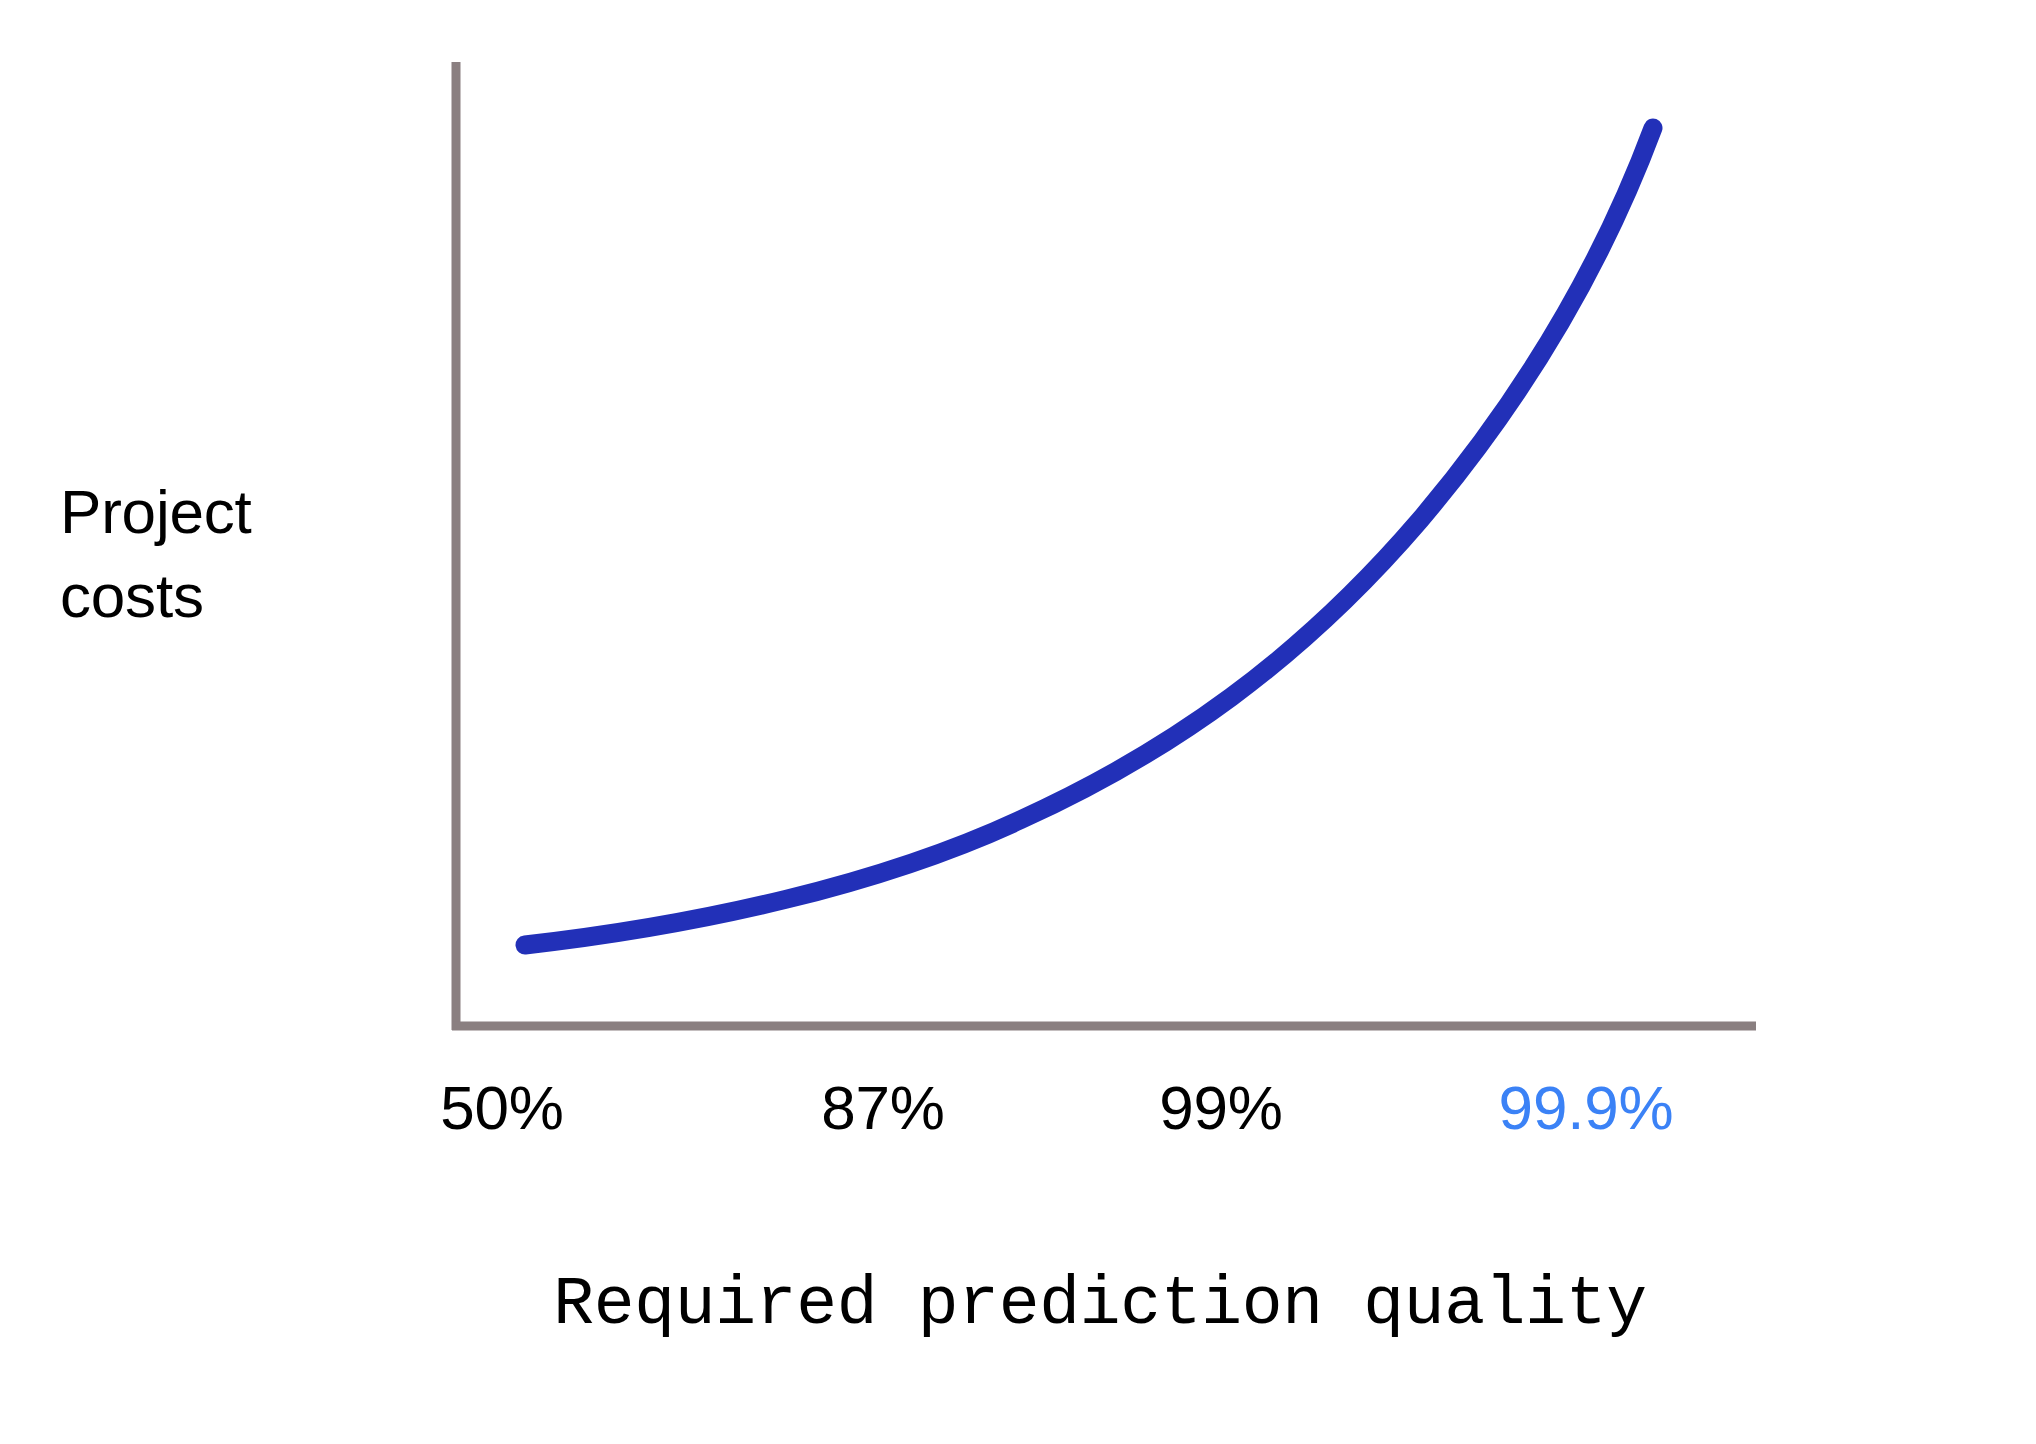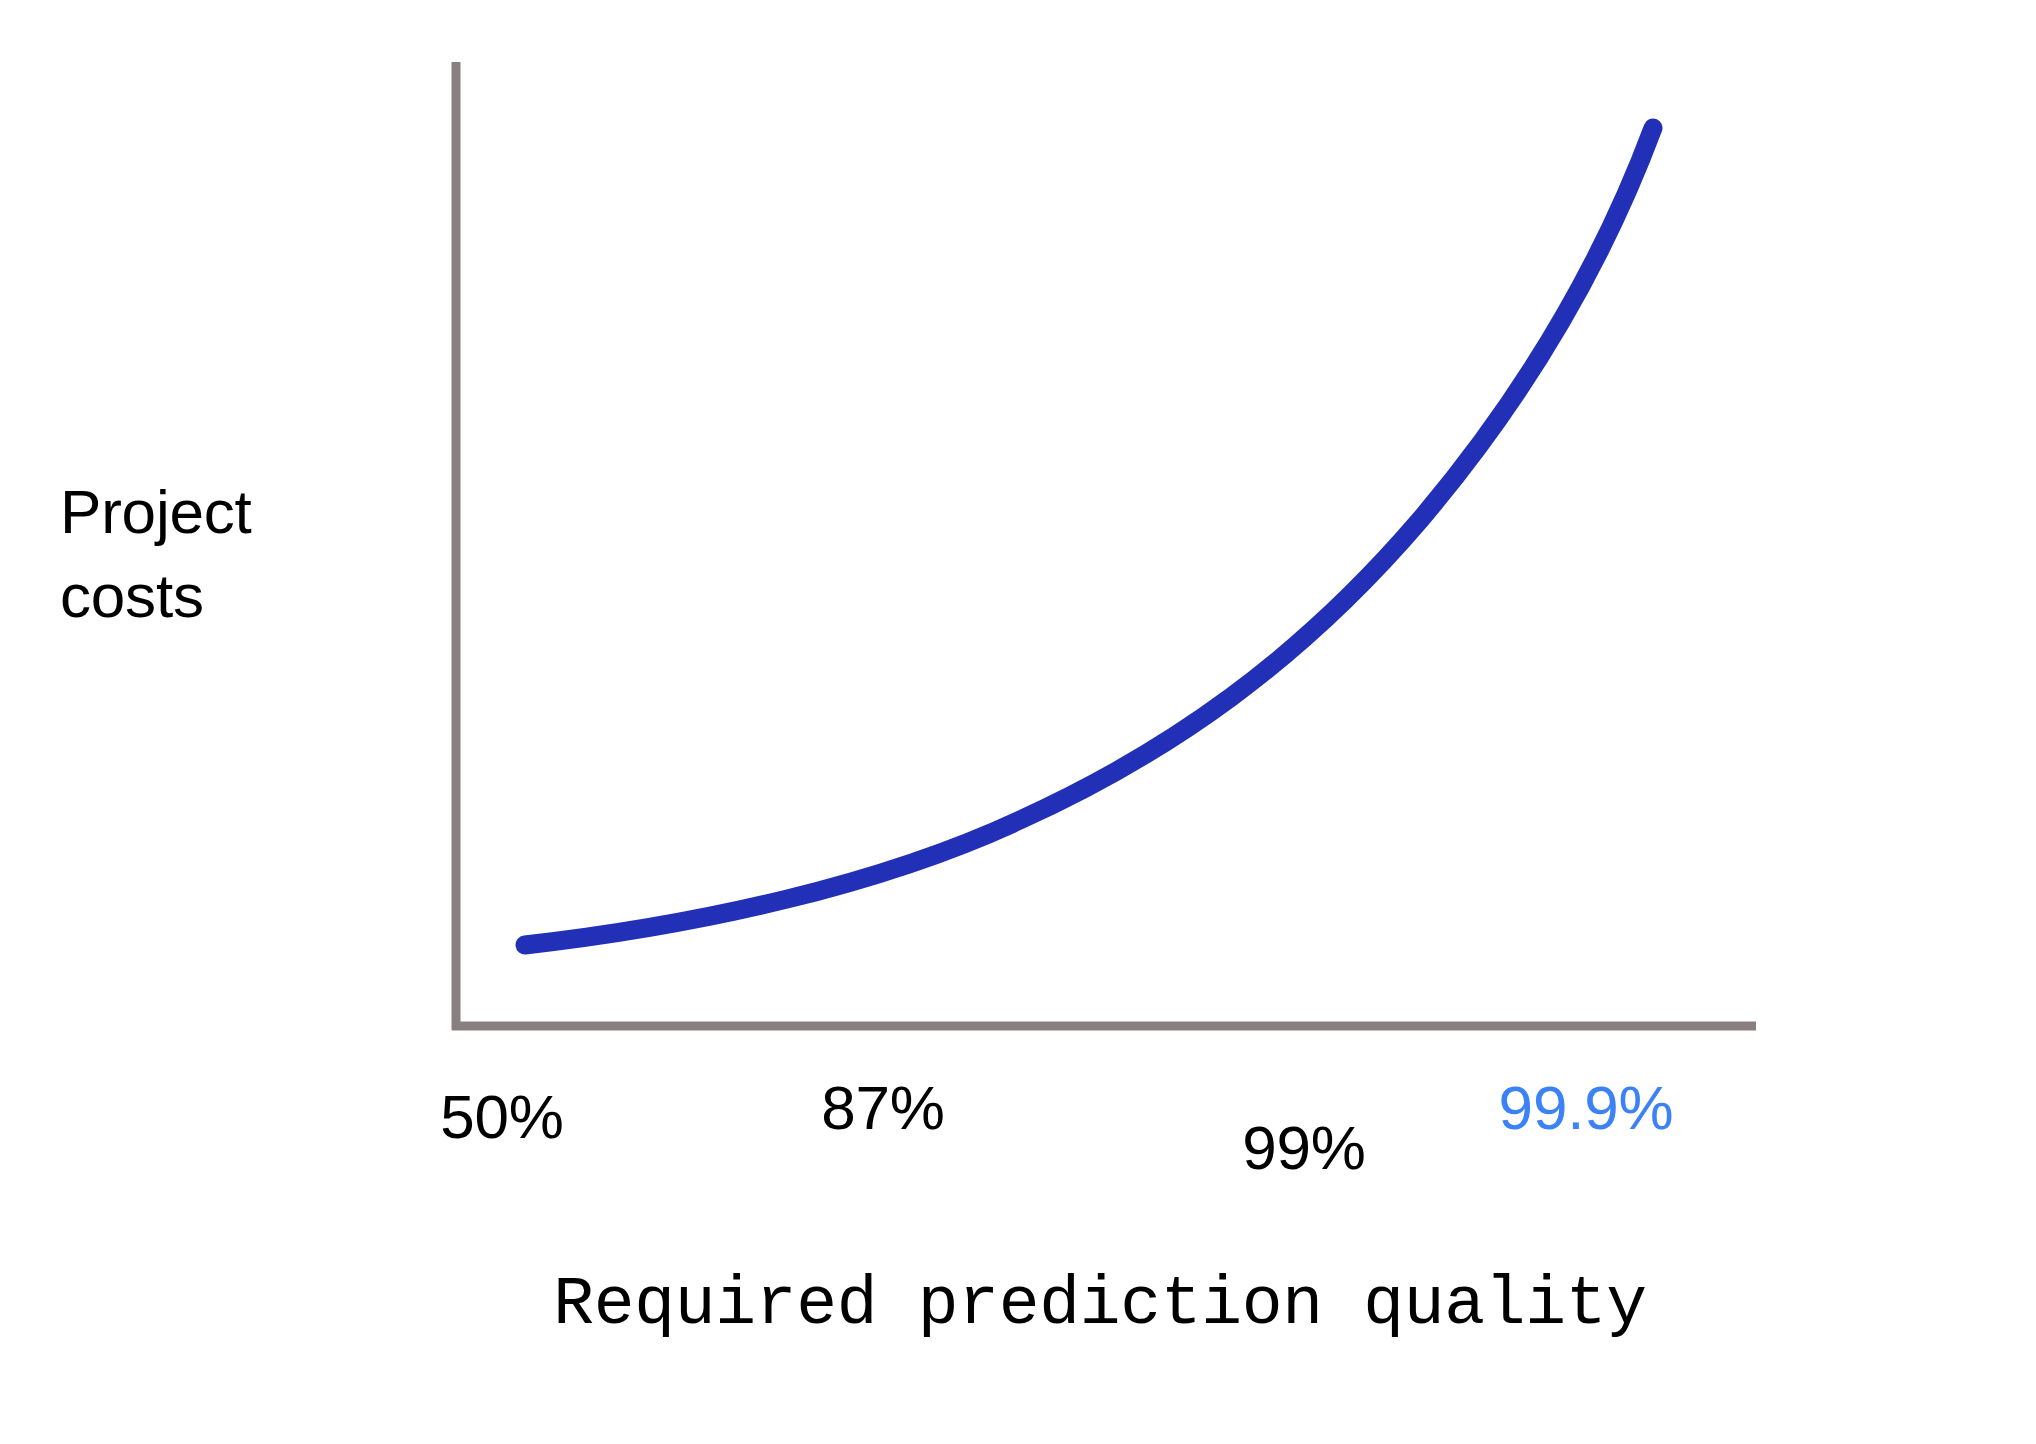--- a/index.html
+++ b/index.html
@@ -44,21 +44,21 @@
     top: 1072px;
     font-size: 62px;
     line-height: 72px;
     color: #000000;
     text-align: center;
     letter-spacing: -0.2px;
     white-space: nowrap;
   }
   #x-tick-0 { left: 352px; width: 300px; }
   #x-tick-1 { left: 733px; width: 300px; }
-  #x-tick-2 { left: 1154px; width: 300px; margin-top: 40px; }
+  #x-tick-2 { left: 1071px; width: 300px; }
   #x-tick-3 { left: 1406px; width: 360px; }
 
   
   #x-axis-title {
     position: absolute;
     left: 400px;
     top: 1265px;
     width: 1400px;
     font-size: 68px;
     line-height: 80px;
@@ -89,20 +89,20 @@
     <line x1="456" y1="62" x2="456" y2="1030" stroke="#8a7f80" stroke-width="9" stroke-linecap="butt"></line>
 
     <line x1="452" y1="1026" x2="1756" y2="1026" stroke="#8a7f80" stroke-width="9" stroke-linecap="butt"></line>
 
     <path id="cost-curve" d="M 525 945
              C 700 925, 880 885, 1020 820
              C 1170 752, 1300 660, 1420 520
              C 1520 402, 1600 270, 1653 128" fill="none" stroke="#2230b8" stroke-width="19" stroke-linecap="round" stroke-linejoin="round"></path>
   </svg>
 
-  <div class="x-tick-label" id="x-tick-0" style="color: rgb(0, 0, 0); margin-top: 9px;">50%</div>
+  <div class="x-tick-label" id="x-tick-0" style="color: rgb(0, 0, 0);">50%</div>
   <div class="x-tick-label" id="x-tick-1" style="color: rgb(0, 0, 0);">87%</div>
   <div class="x-tick-label" id="x-tick-2" style="color: rgb(0, 0, 0);">99%</div>
   <div class="x-tick-label" id="x-tick-3" style="color: #3b82f6;">99.9%</div>
 
   <div id="x-axis-title" style="color: rgb(0, 0, 0); font-family: Liberation Mono, monospace;">Required prediction quality</div>
 
 </div>
 
 </body></html>

